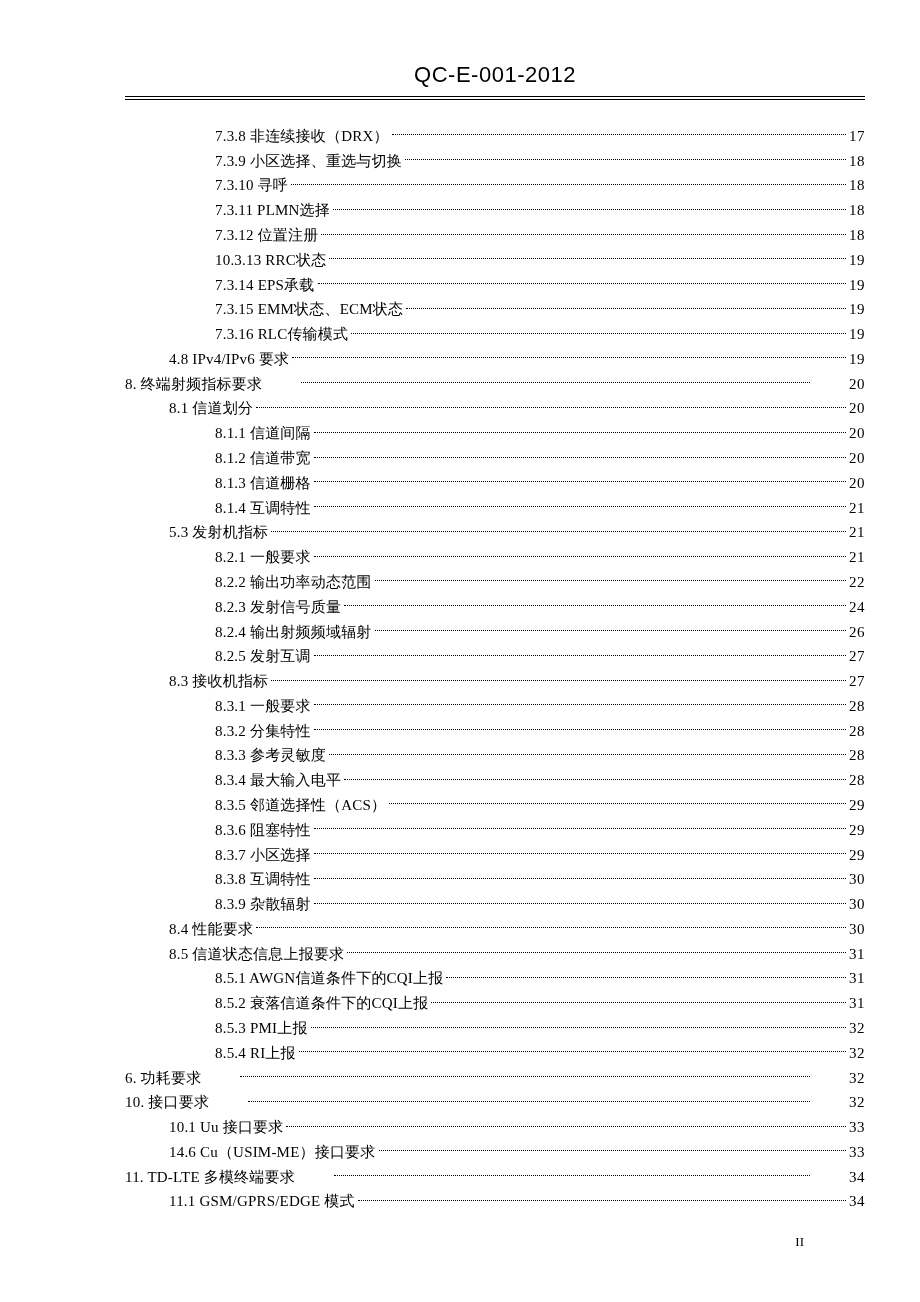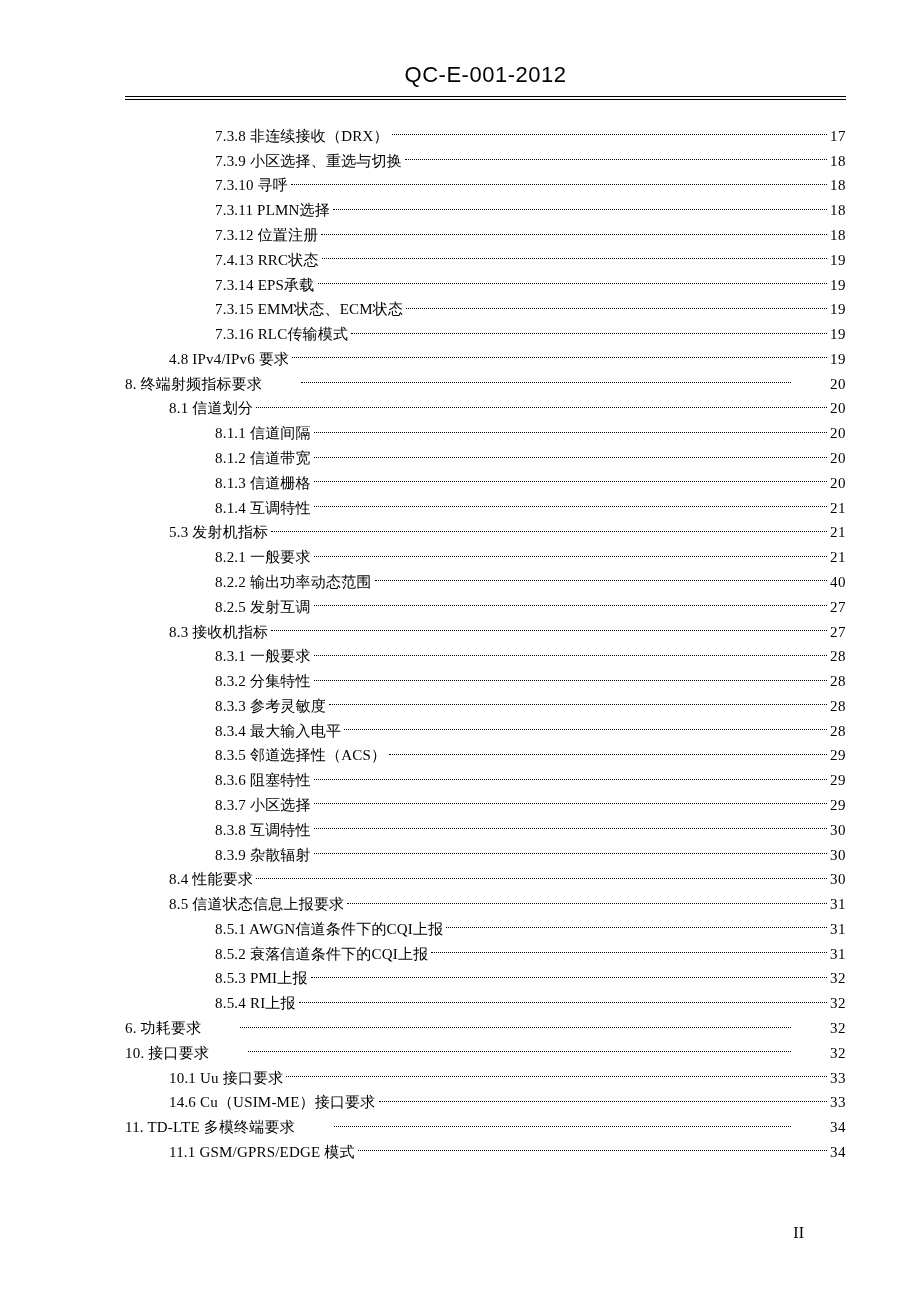--- a/index.html
+++ b/index.html
@@ -10,21 +10,21 @@
       height: 1302px;
       background: #ffffff;
       font-family: "SimSun", "宋体", serif;
       color: #000;
     }
     .page {
       position: relative;
       width: 920px;
       height: 1302px;
       box-sizing: border-box;
-      padding: 62px 74px 0 125px;
+      padding: 62px 55px 0 125px;
     }
     .header {
       text-align: center;
       font-family: "SimHei", "黑体", sans-serif;
       font-size: 22px;
       letter-spacing: 0.5px;
       padding-bottom: 6px;
       margin-bottom: 2px;
     }
     .hr-top {
@@ -61,23 +61,23 @@
     .toc-page {
       flex: 0 0 auto;
       letter-spacing: 0.5px;
       font-variant-numeric: tabular-nums;
     }
     .lvl1 { margin-left: 0px; gap: 36px; }
     .lvl2 { margin-left: 44px; }
     .lvl3 { margin-left: 90px; }
     .page-num {
       position: absolute;
-      bottom: 60px;
+      bottom: 52px;
       right: 116px;
-      font-size: 16px;
+      font-size: 13px;
     }
   </style>
 </head>
 <body>
 
 <div class="page">
   <div class="header">QC-E-001-2012</div>
   <hr class="hr-top">
   <hr class="hr-bot">
 
@@ -101,21 +101,21 @@
         <span class="toc-label">7.3.11 PLMN选择</span>
         <span class="toc-dots"></span>
         <span class="toc-page">18</span>
       </div>
       <div class="toc-row lvl3">
         <span class="toc-label">7.3.12 位置注册</span>
         <span class="toc-dots"></span>
         <span class="toc-page">18</span>
       </div>
       <div class="toc-row lvl3">
-        <span class="toc-label">7.4.13 RRC状态</span>
+        <span class="toc-label">10.3.13 RRC状态</span>
         <span class="toc-dots"></span>
         <span class="toc-page">19</span>
       </div>
       <div class="toc-row lvl3">
         <span class="toc-label">7.3.14 EPS承载</span>
         <span class="toc-dots"></span>
         <span class="toc-page">19</span>
       </div>
       <div class="toc-row lvl3">
         <span class="toc-label">7.3.15 EMM状态、ECM状态</span>
@@ -168,21 +168,31 @@
         <span class="toc-page">21</span>
       </div>
       <div class="toc-row lvl3">
         <span class="toc-label">8.2.1 一般要求</span>
         <span class="toc-dots"></span>
         <span class="toc-page">21</span>
       </div>
       <div class="toc-row lvl3">
         <span class="toc-label">8.2.2 输出功率动态范围</span>
         <span class="toc-dots"></span>
-        <span class="toc-page">40</span>
+        <span class="toc-page">22</span>
+      </div>
+      <div class="toc-row lvl3">
+        <span class="toc-label">8.2.3 发射信号质量</span>
+        <span class="toc-dots"></span>
+        <span class="toc-page">24</span>
+      </div>
+      <div class="toc-row lvl3">
+        <span class="toc-label">8.2.4 输出射频频域辐射</span>
+        <span class="toc-dots"></span>
+        <span class="toc-page">26</span>
       </div>
       <div class="toc-row lvl3">
         <span class="toc-label">8.2.5 发射互调</span>
         <span class="toc-dots"></span>
         <span class="toc-page">27</span>
       </div>
       <div class="toc-row lvl2">
         <span class="toc-label">8.3 接收机指标</span>
         <span class="toc-dots"></span>
         <span class="toc-page">27</span>

